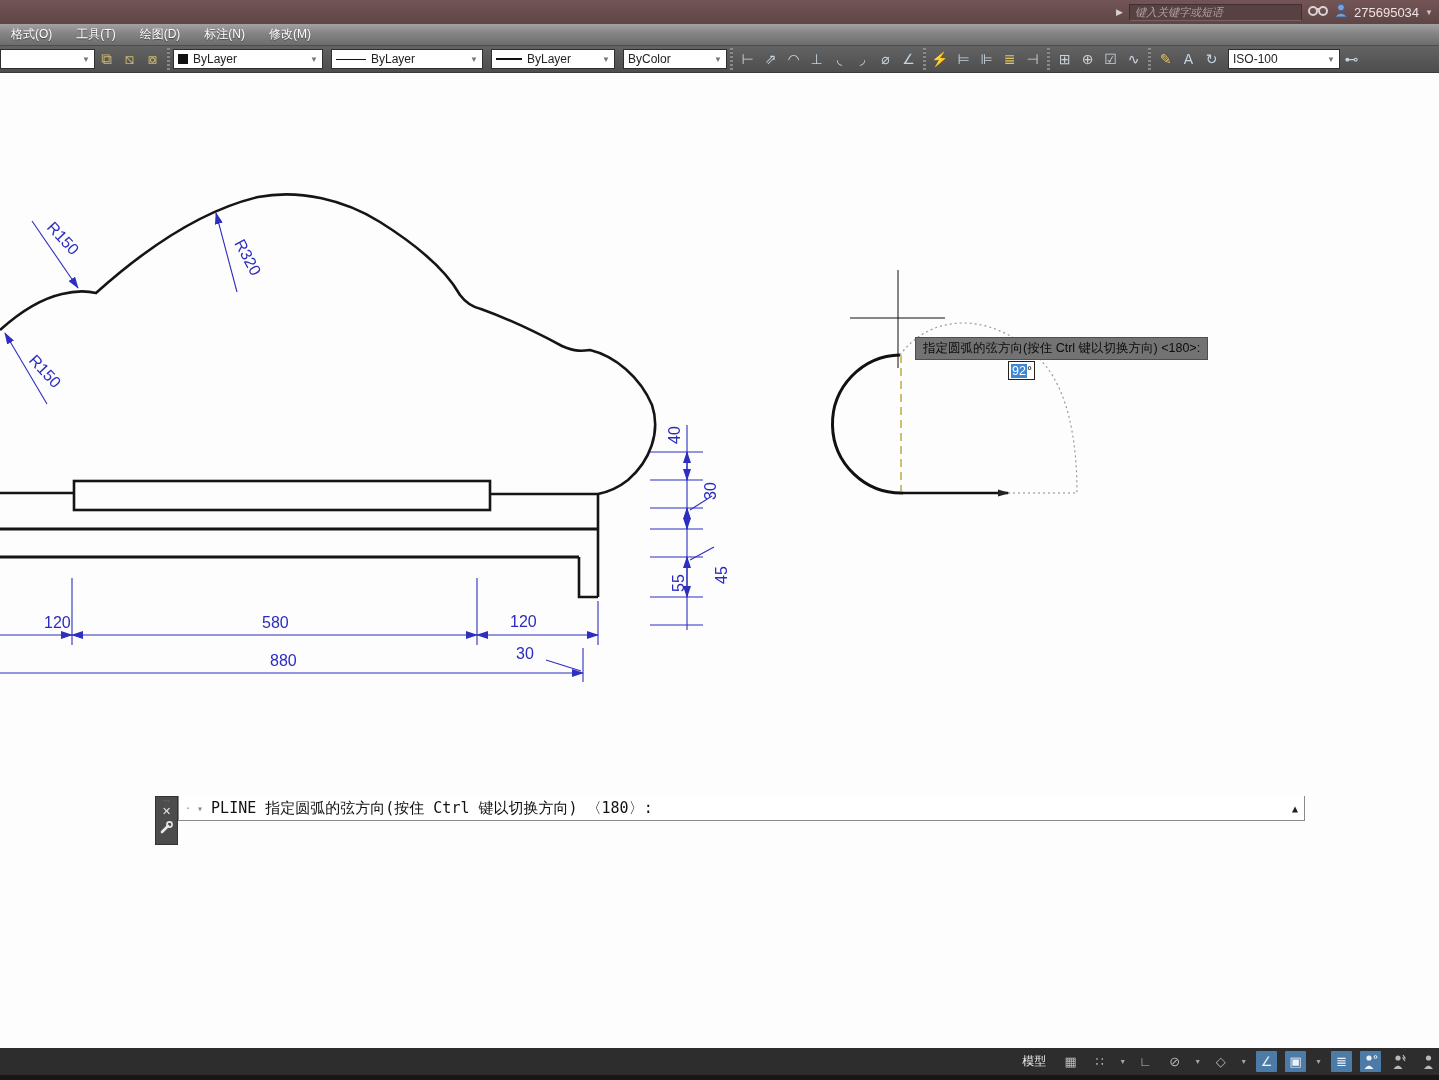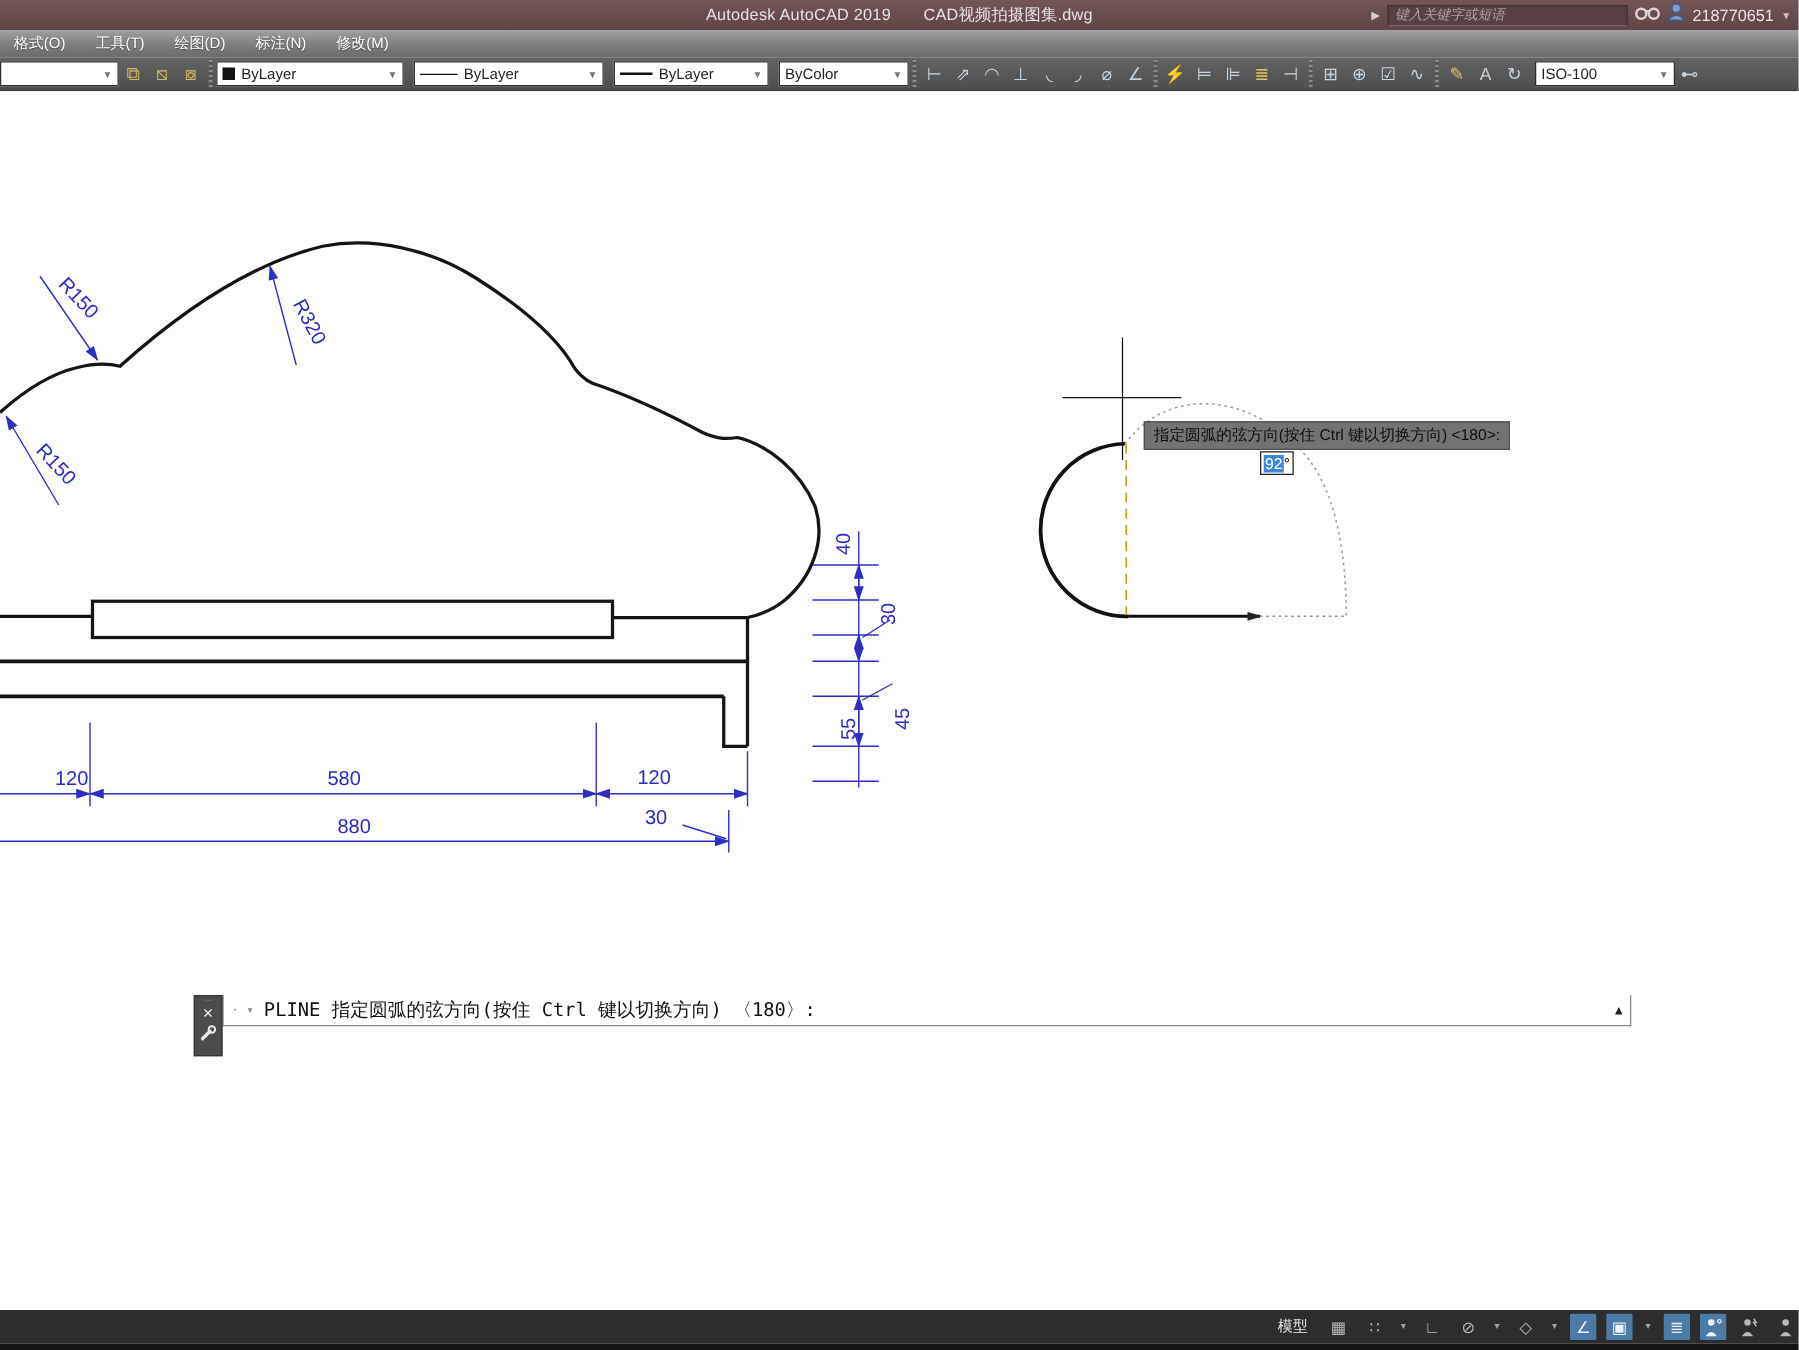--- a/index.html
+++ b/index.html
@@ -9,21 +9,21 @@
 
   
   .titlebar { position:absolute; top:0; left:0; right:0; height:24px;
     background:linear-gradient(#735556,#5f4546); display:flex; align-items:center; }
   .tb-center { position:absolute; left:0; right:0; text-align:center; color:#e8e2e2;
     font-size:13px; letter-spacing:.2px; }
   .tb-center .doc { margin-left:26px; }
   .tb-right { position:absolute; right:6px; top:2px; height:20px; display:flex;
     align-items:center; gap:6px; }
   .panel-arrow { color:#d8d0d0; font-size:9px; }
-  .tb-search { width:192px; height:17px; background:#574142; border:1px solid #413031;
+  .tb-search { width:173px; height:17px; background:#574142; border:1px solid #413031;
     border-bottom-color:#7a6263; color:#b9aaaa; font-style:italic; font-size:11px;
     padding:0 5px; outline:none; }
   .tb-search::placeholder { color:#b0a0a0; font-style:italic; }
   .uid { color:#eee2e2; font-size:13px; }
   .tb-caret { color:#cfc2c2; font-size:8px; }
 
   
   .menubar { position:absolute; top:24px; left:0; right:0; height:22px;
     background:linear-gradient(#a2a2a2,#848484 45%,#6d6d6d); border-bottom:1px solid #4c4c4c;
     display:flex; align-items:center; }
@@ -88,40 +88,37 @@
   .sb-caret { color:#a5a5a5; font-size:7px; padding:0 1px; flex:none; }
   .bottomstrip { position:absolute; left:0; right:0; bottom:0; height:5px; background:#171717; }
 
   svg text.dim { font-family:"Liberation Sans", sans-serif; font-size:16px; fill:#2b2bbf; }
   svg text.rlab { font-family:"Liberation Sans", sans-serif; font-size:16px; fill:#2b2bbf; }
 </style>
 </head>
 <body>
 
 <div class="titlebar">
-  <div class="tb-center">
-    <span>Autodesk AutoCAD 2019</span><span class="doc">CAD视频拍摄图集.dwg</span>
-  </div>
   <div class="tb-right">
     <span class="panel-arrow">▶</span>
     <input class="tb-search" placeholder="键入关键字或短语" style="">
     <span>
       <svg width="20" height="14" viewBox="0 0 20 14">
         <circle cx="5" cy="8" r="4" fill="none" stroke="#ddd3d3" stroke-width="2"></circle>
         <circle cx="15" cy="8" r="4" fill="none" stroke="#ddd3d3" stroke-width="2"></circle>
         <path d="M8 6 h4" stroke="#ddd3d3" stroke-width="2"></path>
       </svg>
     </span>
     <span>
       <svg width="14" height="15" viewBox="0 0 14 15">
         <circle cx="7" cy="4.5" r="3.4" fill="#7d9fd4" stroke="#3c5c8e"></circle>
         <path d="M0.8 14 q6.2 -7.5 12.4 0 z" fill="#7d9fd4" stroke="#3c5c8e"></path>
       </svg>
     </span>
-    <span class="uid">218770651</span>
+    <span class="uid">275695034</span>
     <span class="tb-caret">▼</span>
   </div>
 </div>
 
 <div class="menubar">
   <span class="menu-item">格式(O)</span>
   <span class="menu-item">工具(T)</span>
   <span class="menu-item">绘图(D)</span>
   <span class="menu-item">标注(N)</span>
   <span class="menu-item">修改(M)</span>

